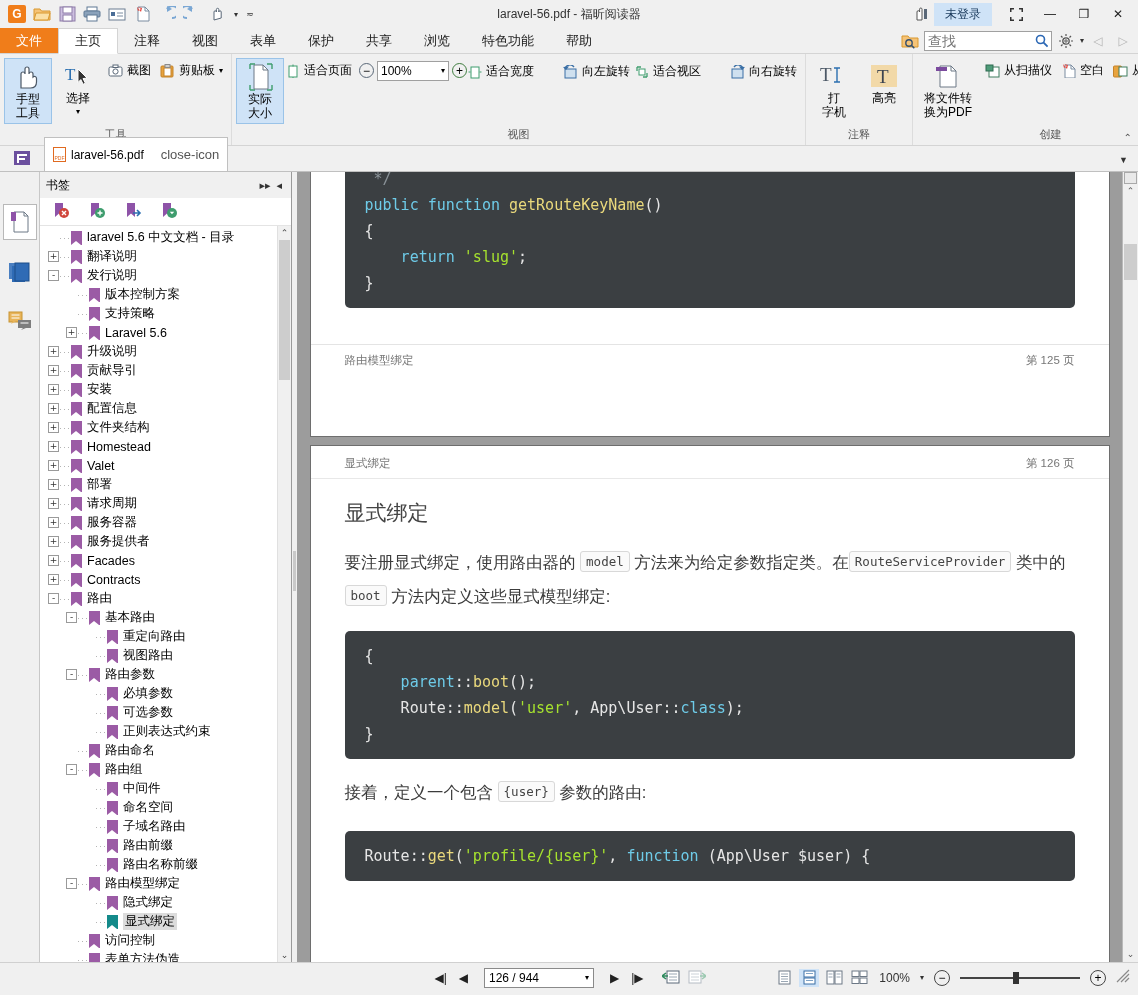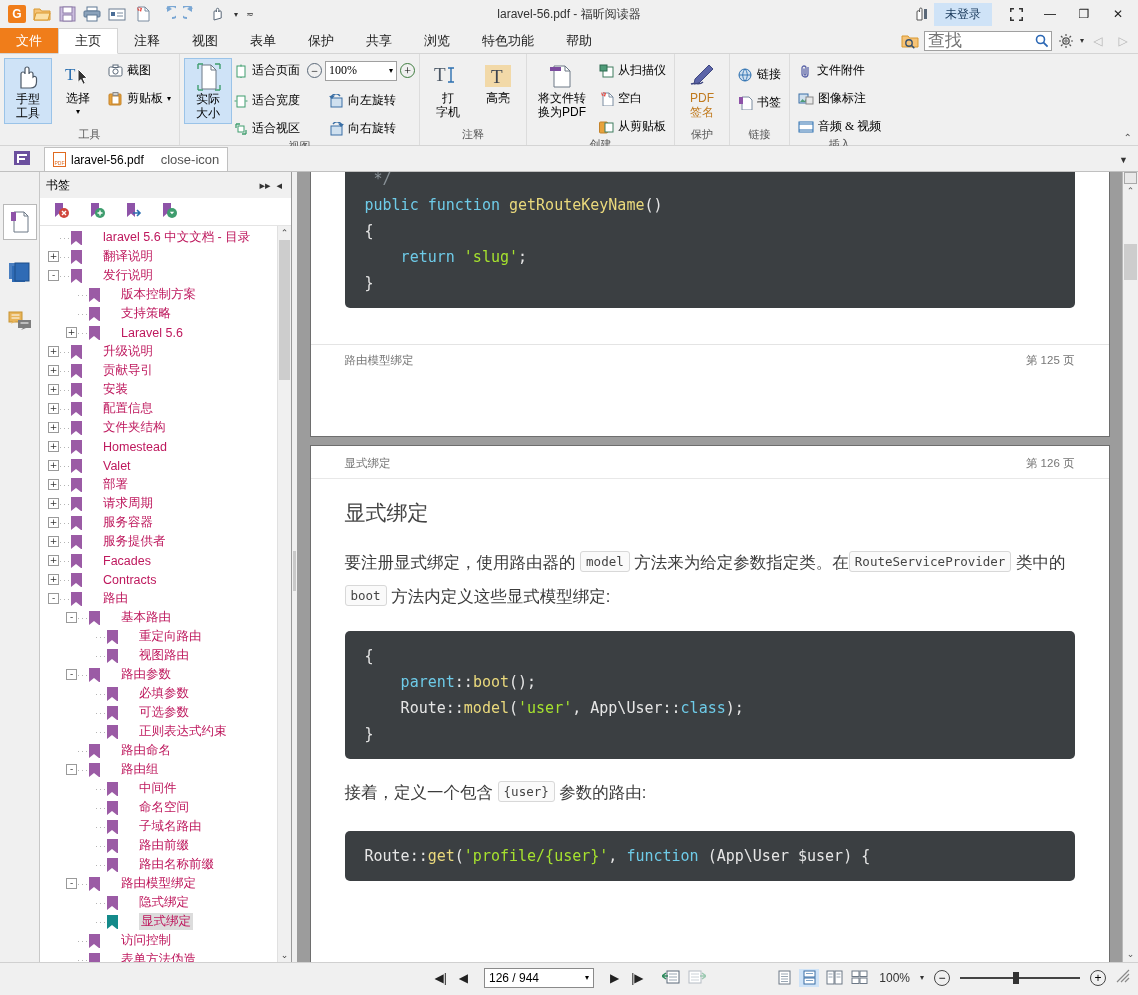--- a/index.html
+++ b/index.html
@@ -53,56 +53,56 @@
     padding: 0 16px; display: flex; align-items: center; font-size: 13px; color: #222;
   }
   .mtab.file { background: #f07d1a; color: #fff; }
   .mtab.active { background: #fff; border: 1px solid #d4d4d4; border-bottom: 1px solid #fff; margin-bottom:-1px;}
   .menubar-right { margin-left: auto; display: flex; align-items: center; gap: 3px; padding-right: 4px; }
   .searchbox {
     width: 128px; height: 20px; background: #fff; border: 1px solid #a0a0a0;
     display: flex; align-items: center; padding: 0 3px;
   }
   .searchbox input {
-    border: 0; outline: 0; width: 100%; font-size: 17px;
+    border: 0; outline: 0; width: 100%; font-size: 14px;
     font-family: "Liberation Sans", sans-serif; background: transparent;
   }
   
   .ribbon {
     height: 92px; background: #f0f0f0; display: flex; align-items: stretch;
     border-bottom: 1px solid #d4d4d4; position: relative;
   }
   .rgroup { display: flex; flex-direction: column; border-right: 1px solid #dcdcdc; padding: 0 4px; }
   .rgroup-body { flex: 1; display: flex; align-items: flex-start; padding-top: 4px; gap: 2px; }
   .rgroup-title { text-align: center; font-size: 11px; color: #555; padding-bottom: 3px; }
   .bigbtn {
     width: 48px; display: flex; flex-direction: column; align-items: center;
     padding: 3px 2px; font-size: 12px; line-height: 14px; text-align: center;
   }
   .bigbtn.sel { background: #cfe3f7; border: 1px solid #9ac3e8; }
   .bigbtn .glyph { height: 30px; display: flex; align-items: center; justify-content: center; }
-  .smallcol { display: flex; flex-direction: column; gap: 7px; padding-top: 2px; font-family: Liberation Serif, serif; }
+  .smallcol { display: flex; flex-direction: row; gap: 1px; padding-top: 2px; }
   .smallbtn {
     display: flex; align-items: center; gap: 4px; font-size: 12px; padding: 2px 4px; white-space: nowrap;
   }
   .zoomrow { display: flex; align-items: center; gap: 3px; }
   .zoomsel {
     width: 72px; height: 20px; border: 1px solid #a0a0a0; background: #fff;
     display: flex; align-items: center; justify-content: space-between; padding: 0 3px; font-size: 12px;
   }
   .ribbon-collapse { position: absolute; right: 6px; bottom: 2px; font-size: 10px; color: #555; }
   
   .doctabbar {
     height: 26px; background: #f0f0f0; display: flex; align-items: flex-end;
     border-bottom: 1px solid #c0c0c0; position: relative;
   }
   .sidebrand { width: 44px; display:flex; align-items:center; justify-content:center; height: 26px;}
   .doctab {
     display: flex; align-items: center; gap: 5px; background: #fff;
-    border: 1px solid #c0c0c0; border-bottom: none; height: 24px; padding: 0 8px;
+    border: 1px solid #c0c0c0; border-bottom: none; height: 34px; padding: 0 8px;
     font-size: 12px; position: relative;
   }
   .pdfmini {
     width: 13px; height: 15px; border: 1px solid #e06a20; background: #fff;
     font-size: 5px; color: #e06a20; display:flex; align-items:flex-end; justify-content:center;
     line-height: 6px;
   }
   .doctab .x { margin-left: 12px; color: #555; font-size: 13px; }
   .doctab-caret { position: absolute; right: 10px; bottom: 6px; font-size: 9px; color: #333; }
   
@@ -133,21 +133,21 @@
   .bmflag {
     width: 11px; height: 14px; flex: none; margin-right: 5px;
     background: #9b5ba5; position: relative;
   }
   .bmflag::after {
     content: ''; position: absolute; left: 0; bottom: 0;
     border-left: 5.5px solid transparent; border-right: 5.5px solid transparent;
     border-bottom: 4px solid #fff;
   }
   .bmflag.teal { background: #148a8a; }
-  .bmlabel { color: #be185d; margin-left: 16px; }
+  .bmlabel { color: #000000; }
   .bmrow.sel .bmlabel { background: #dcdcdc; padding: 0 2px; }
   .bm-scroll {
     position: absolute; right: 0; top: 0; bottom: 0; width: 14px; background: #f0f0f0;
     border-left: 1px solid #e0e0e0;
   }
   .bm-scroll .arrow { height: 14px; text-align:center; font-size:9px; color:#444; line-height: 14px;}
   .bm-scroll .thumb { position:absolute; top:14px; height: 140px; left:1px; right:1px; background:#cdcdcd;}
   .bm-scroll .arrow.bot { position:absolute; bottom:0; left:0; right:0; }
   .bm-splitter { width: 5px; background: #f0f0f0; position: relative; }
   .bm-splitter::after {

